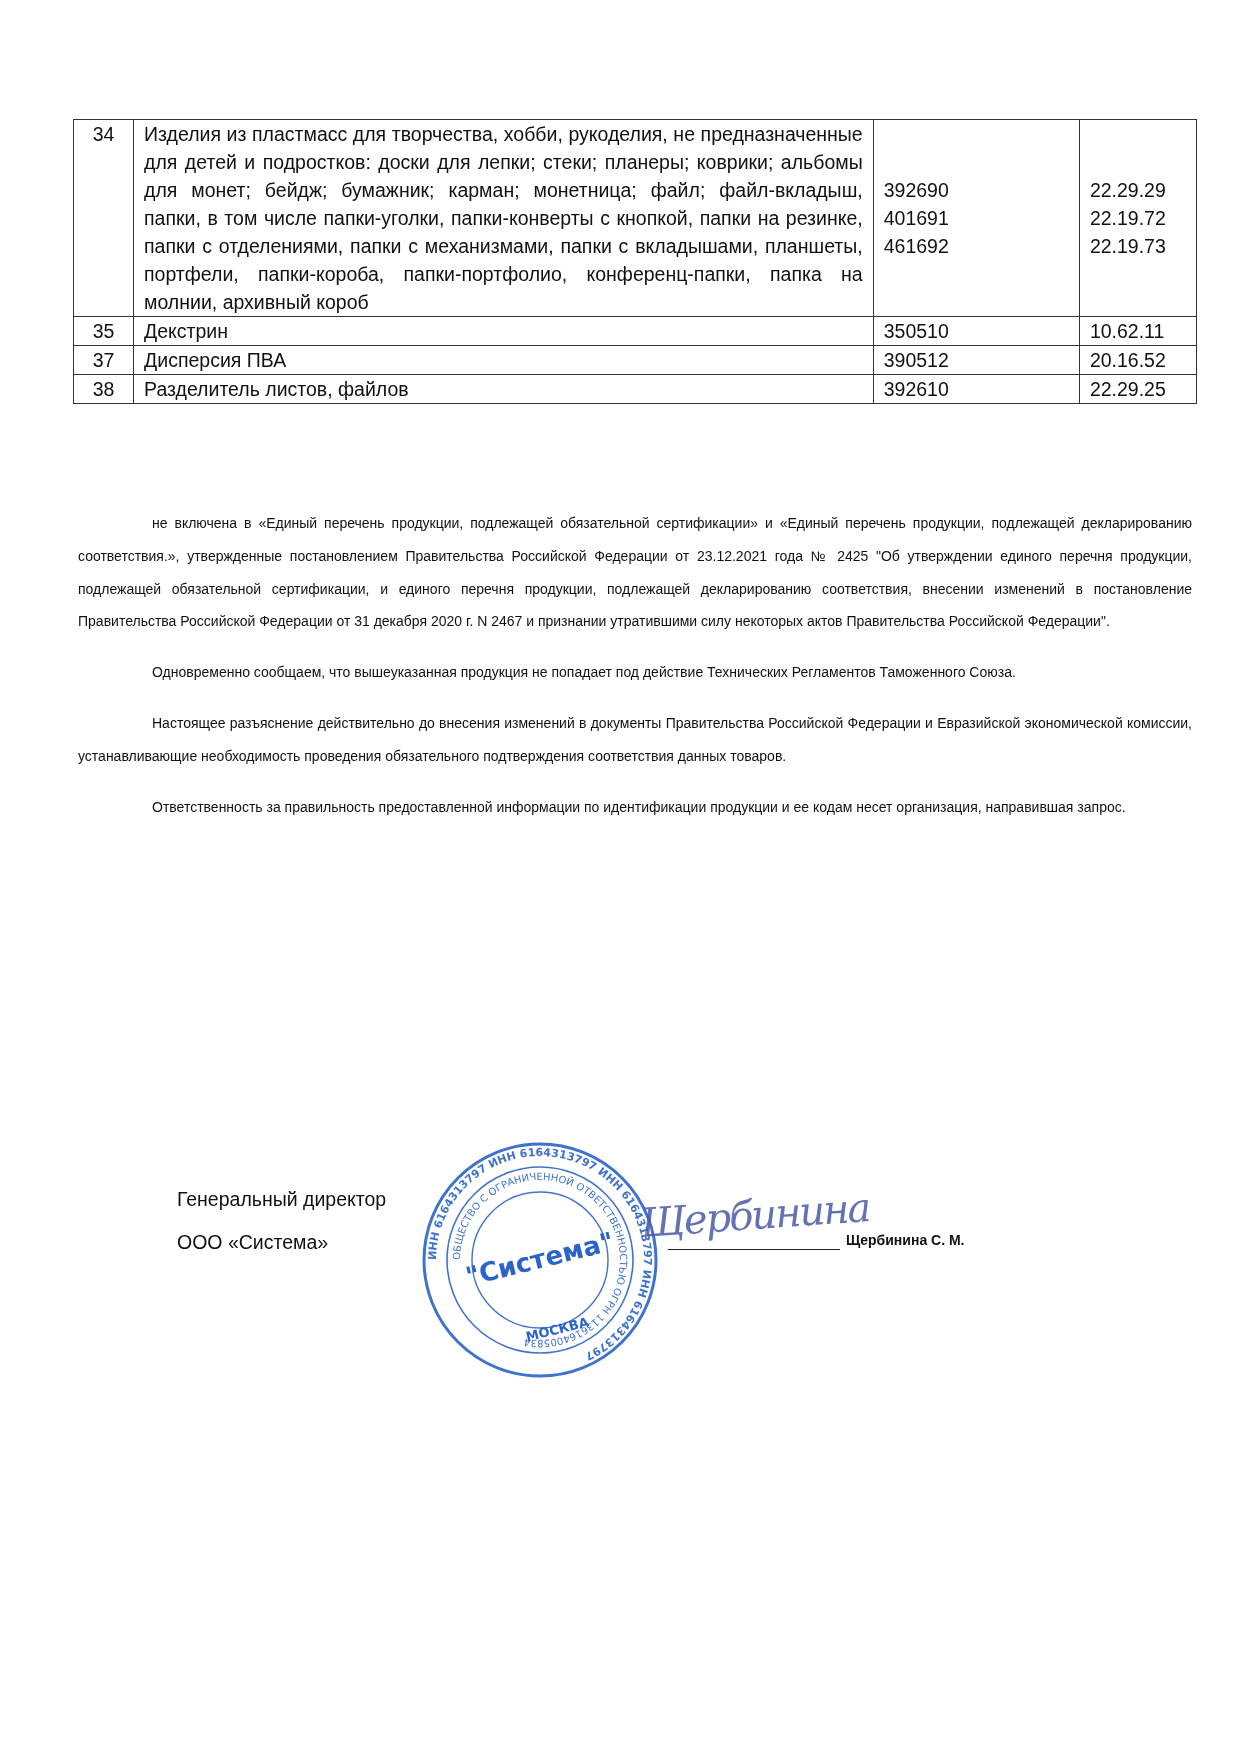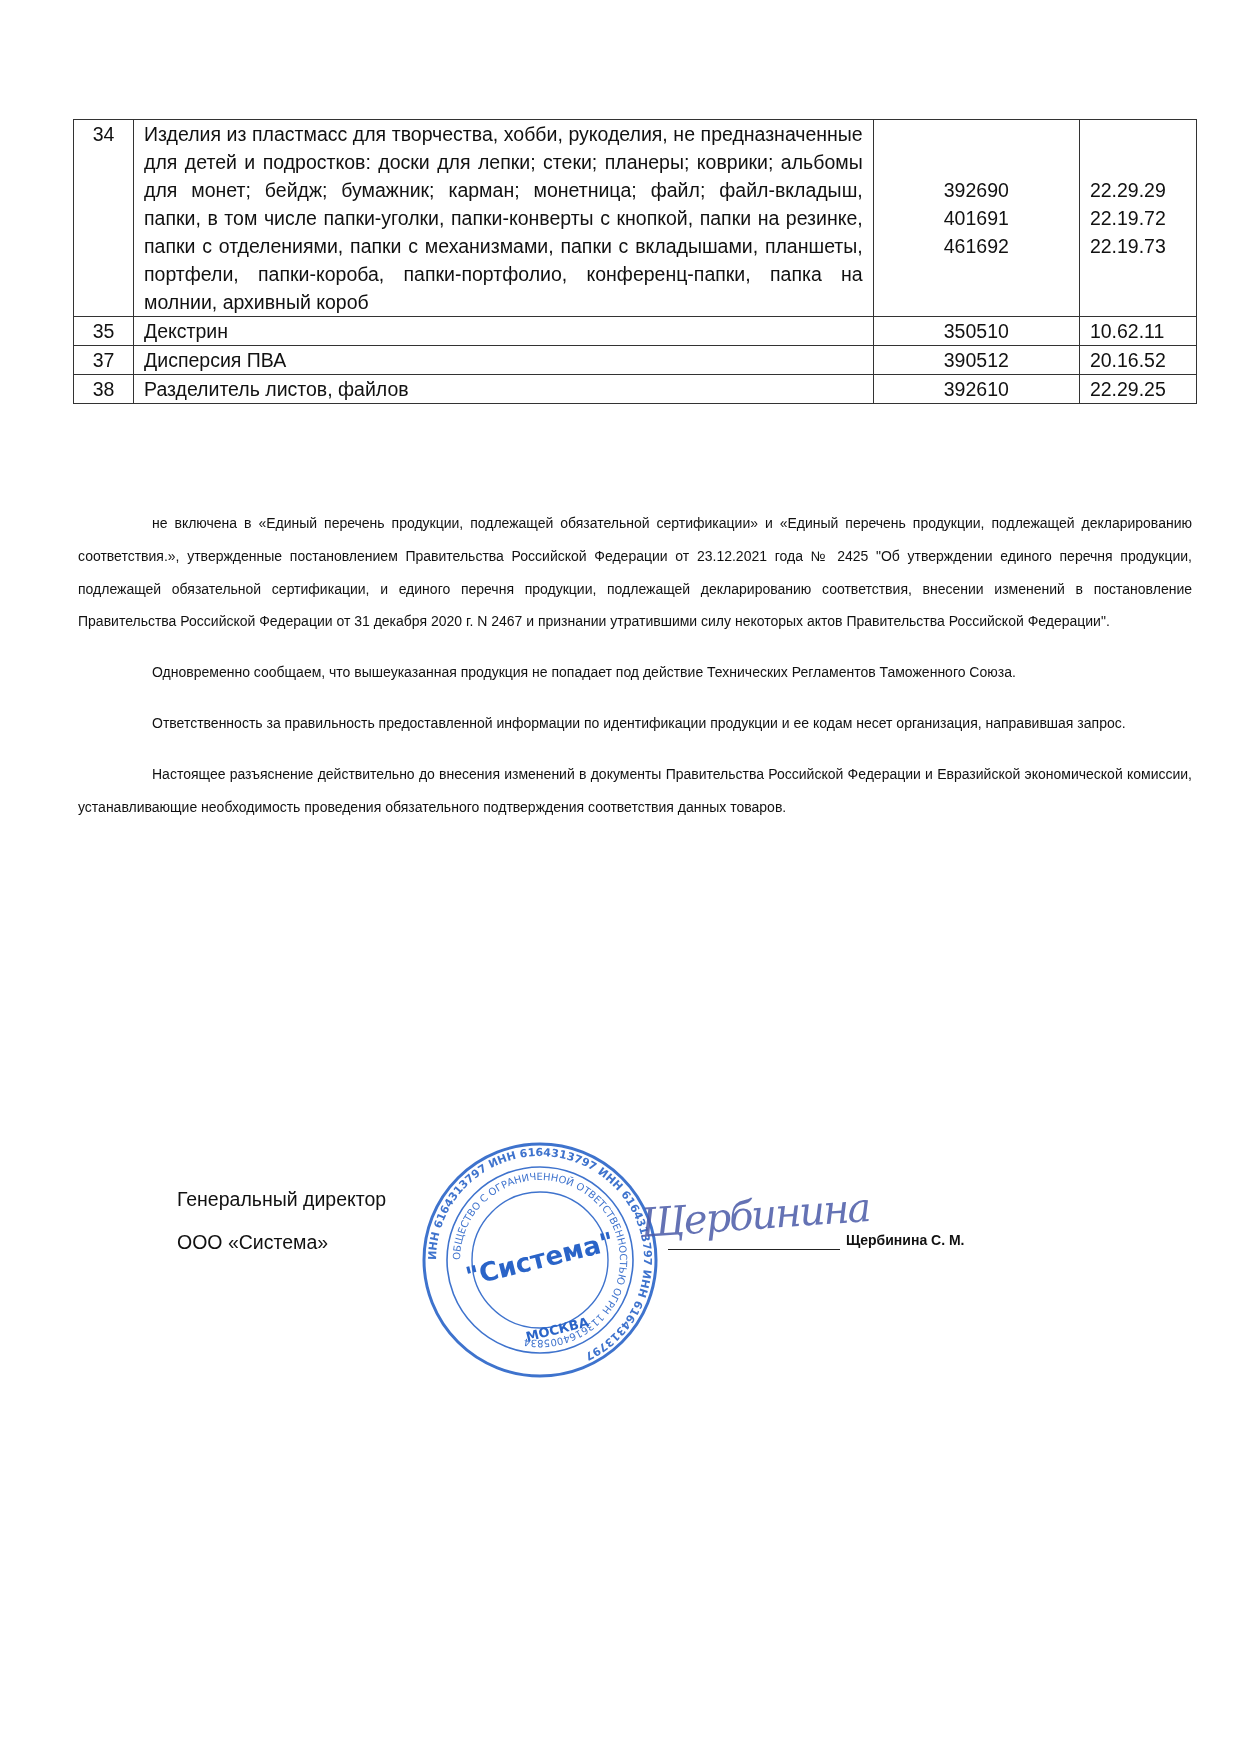--- a/index.html
+++ b/index.html
@@ -5,21 +5,21 @@
   html, body { margin: 0; padding: 0; background: #ffffff; }
   body { width: 1241px; height: 1755px; position: relative; overflow: hidden;
          font-family: "Liberation Sans", "DejaVu Sans", sans-serif; color: #111; }
   .page { position: absolute; left: 0; top: 0; width: 1241px; height: 1374px; }
 
   table.items { position: absolute; left: 73px; top: 119px; width: 1124px;
                 border-collapse: collapse; font-size: 19.5px; table-layout: fixed; }
   table.items td { border: 1.4px solid #333; padding: 0 10px; line-height: 28px; vertical-align: middle; }
   table.items td.num { width: 39px; text-align: center; vertical-align: top; padding: 0 10px; }
   table.items td.name { width: 718px; text-align: justify; text-align-last: left; }
-  table.items td.code { width: 185px; text-align: center; }
+  table.items td.code { width: 185px; text-align: left; }
   table.items td.okpd { width: 96px; }
   table.items tr.small td { height: 28px; margin-top: 14px; }
   .multi div { line-height: 28px; }
 
   .body-text { position: absolute; left: 78px; top: 507px; width: 1114px; font-size: 14px; }
   .body-text p { margin: 0 0 18px 0; line-height: 32.8px; text-indent: 74px;
                  text-align: justify; }
 
   .sig-block { position: absolute; left: 177px; font-size: 19.5px; }
   .sig-title { top: 1188px; }
@@ -68,22 +68,22 @@
         <td class="name">Разделитель листов, файлов</td>
         <td class="code">392610</td>
         <td class="okpd">22.29.25</td>
       </tr>
     </tbody>
   </table>
 
   <div class="body-text">
     <p>не включена в «Единый перечень продукции, подлежащей обязательной сертификации» и «Единый перечень продукции, подлежащей декларированию соответствия.», утвержденные постановлением Правительства Российской Федерации от 23.12.2021 года № 2425 "Об утверждении единого перечня продукции, подлежащей обязательной сертификации, и единого перечня продукции, подлежащей декларированию соответствия, внесении изменений в постановление Правительства Российской Федерации от 31 декабря 2020 г. N 2467 и признании утратившими силу некоторых актов Правительства Российской Федерации".</p>
     <p>Одновременно сообщаем, что вышеуказанная продукция не попадает под действие Технических Регламентов Таможенного Союза.</p>
+    <p>Настоящее разъяснение действительно до внесения изменений в документы Правительства Российской Федерации и Евразийской экономической комиссии, устанавливающие необходимость проведения обязательного подтверждения соответствия данных товаров.</p>
     <p>Ответственность за правильность предоставленной информации по идентификации продукции и ее кодам несет организация, направившая запрос.</p>
-    <p>Настоящее разъяснение действительно до внесения изменений в документы Правительства Российской Федерации и Евразийской экономической комиссии, устанавливающие необходимость проведения обязательного подтверждения соответствия данных товаров.</p>
   </div>
 
   <div class="sig-block sig-title">Генеральный директор</div>
   <div class="sig-block sig-org">ООО «Система»</div>
 
   <svg class="stamp" viewBox="0 0 240 240">
     <defs>
       <path id="outerPath" d="M120,120 m-104,0 a104,104 0 1,1 208,0 a104,104 0 1,1 -208,0"></path>
       <path id="innerPath" d="M120,120 m-80,0 a80,80 0 1,1 160,0 a80,80 0 1,1 -160,0"></path>
     </defs>

